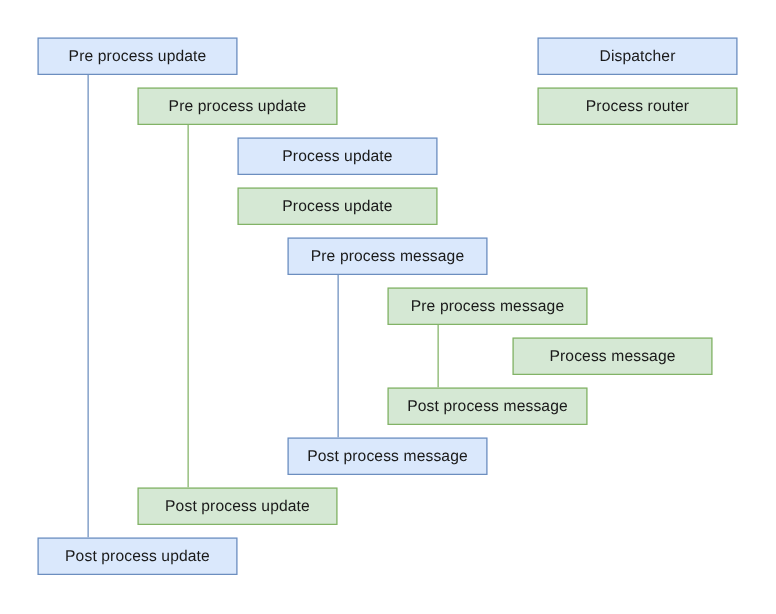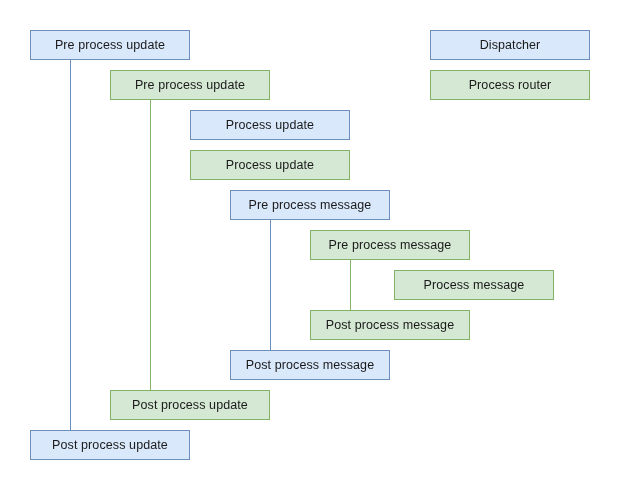--- a/index.html
+++ b/index.html
@@ -75,21 +75,21 @@
       </div>
       <div class="node green" style="left: 190px; top: 150px; width: 160px; height: 30px;">
         <span>Process update</span>
       </div>
       <div class="node blue" style="left: 230px; top: 190px; width: 160px; height: 30px;">
         <span>Pre process message</span>
       </div>
       <div class="node green" style="left: 310px; top: 230px; width: 160px; height: 30px;">
         <span>Pre process message</span>
       </div>
-      <div class="node green" style="left: 394px; top: 270px; width: 160px; height: 30px;">
+      <div class="node green" style="left: 410px; top: 270px; width: 160px; height: 30px;">
         <span>Process message</span>
       </div>
       <div class="node green" style="left: 310px; top: 310px; width: 160px; height: 30px;">
         <span>Post process message</span>
       </div>
       <div class="node blue" style="left: 230px; top: 350px; width: 160px; height: 30px;">
         <span>Post process message</span>
       </div>
       <div class="node green" style="left: 110px; top: 390px; width: 160px; height: 30px;">
         <span>Post process update</span>

